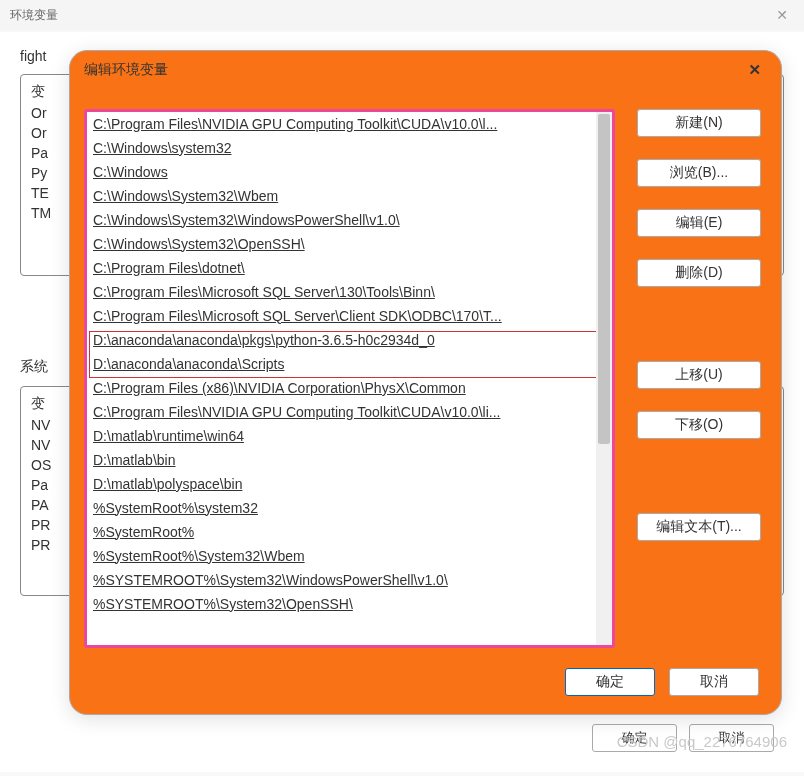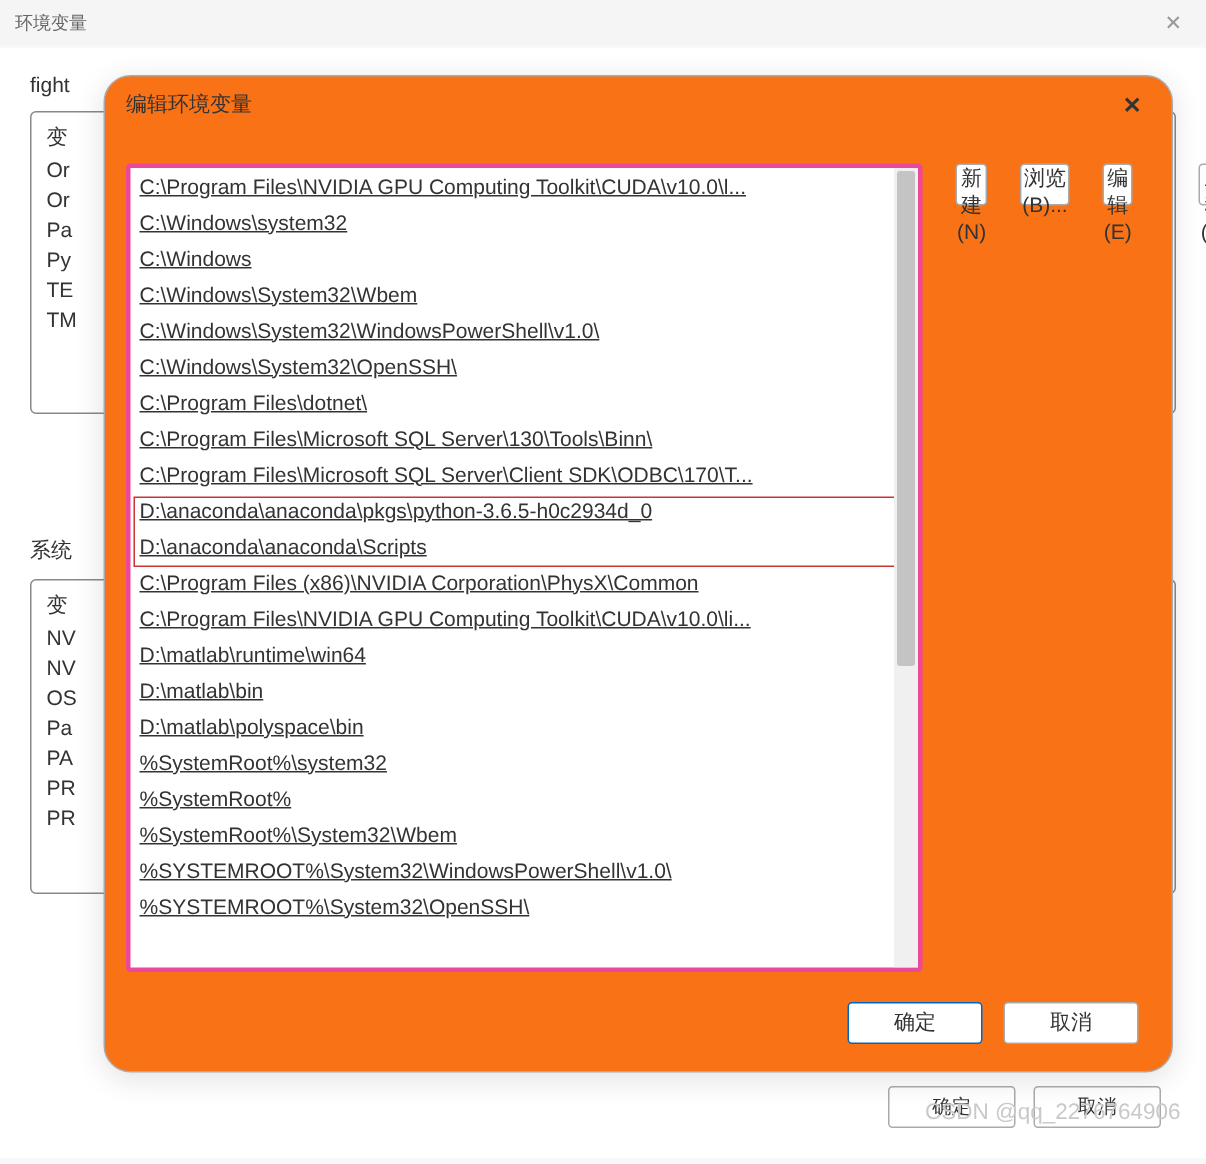--- a/index.html
+++ b/index.html
@@ -185,20 +185,21 @@
       left: 2px;
       right: 2px;
       top: 2px;
       height: 330px;
       background: #c4c4c4;
       border-radius: 2px;
     }
     .action-col {
       width: 124px;
       display: flex;
+      flex-direction: column;
       gap: 22px;
     }
     .action-btn {
       height: 28px;
       background: #ffffff;
       border: 1px solid #aaaaaa;
       border-radius: 3px;
       font-size: 14px;
       color: #333;
       cursor: pointer;
@@ -298,20 +299,21 @@
         <div class="highlight-box"></div>
         <div class="scrollbar">
           <div class="scroll-thumb"></div>
         </div>
       </div>
     </div>
     <div class="action-col">
       <button class="action-btn">新建(N)</button>
       <button class="action-btn">浏览(B)...</button>
       <button class="action-btn">编辑(E)</button>
+      <button class="action-btn">删除(D)</button>
       <div class="spacer-md"></div>
       <button class="action-btn">上移(U)</button>
       <button class="action-btn">下移(O)</button>
       <div class="spacer-md"></div>
       <button class="action-btn">编辑文本(T)...</button>
     </div>
   </div>
   <div class="edit-footer">
     <button class="footer-btn primary">确定</button>
     <button class="footer-btn">取消</button>

